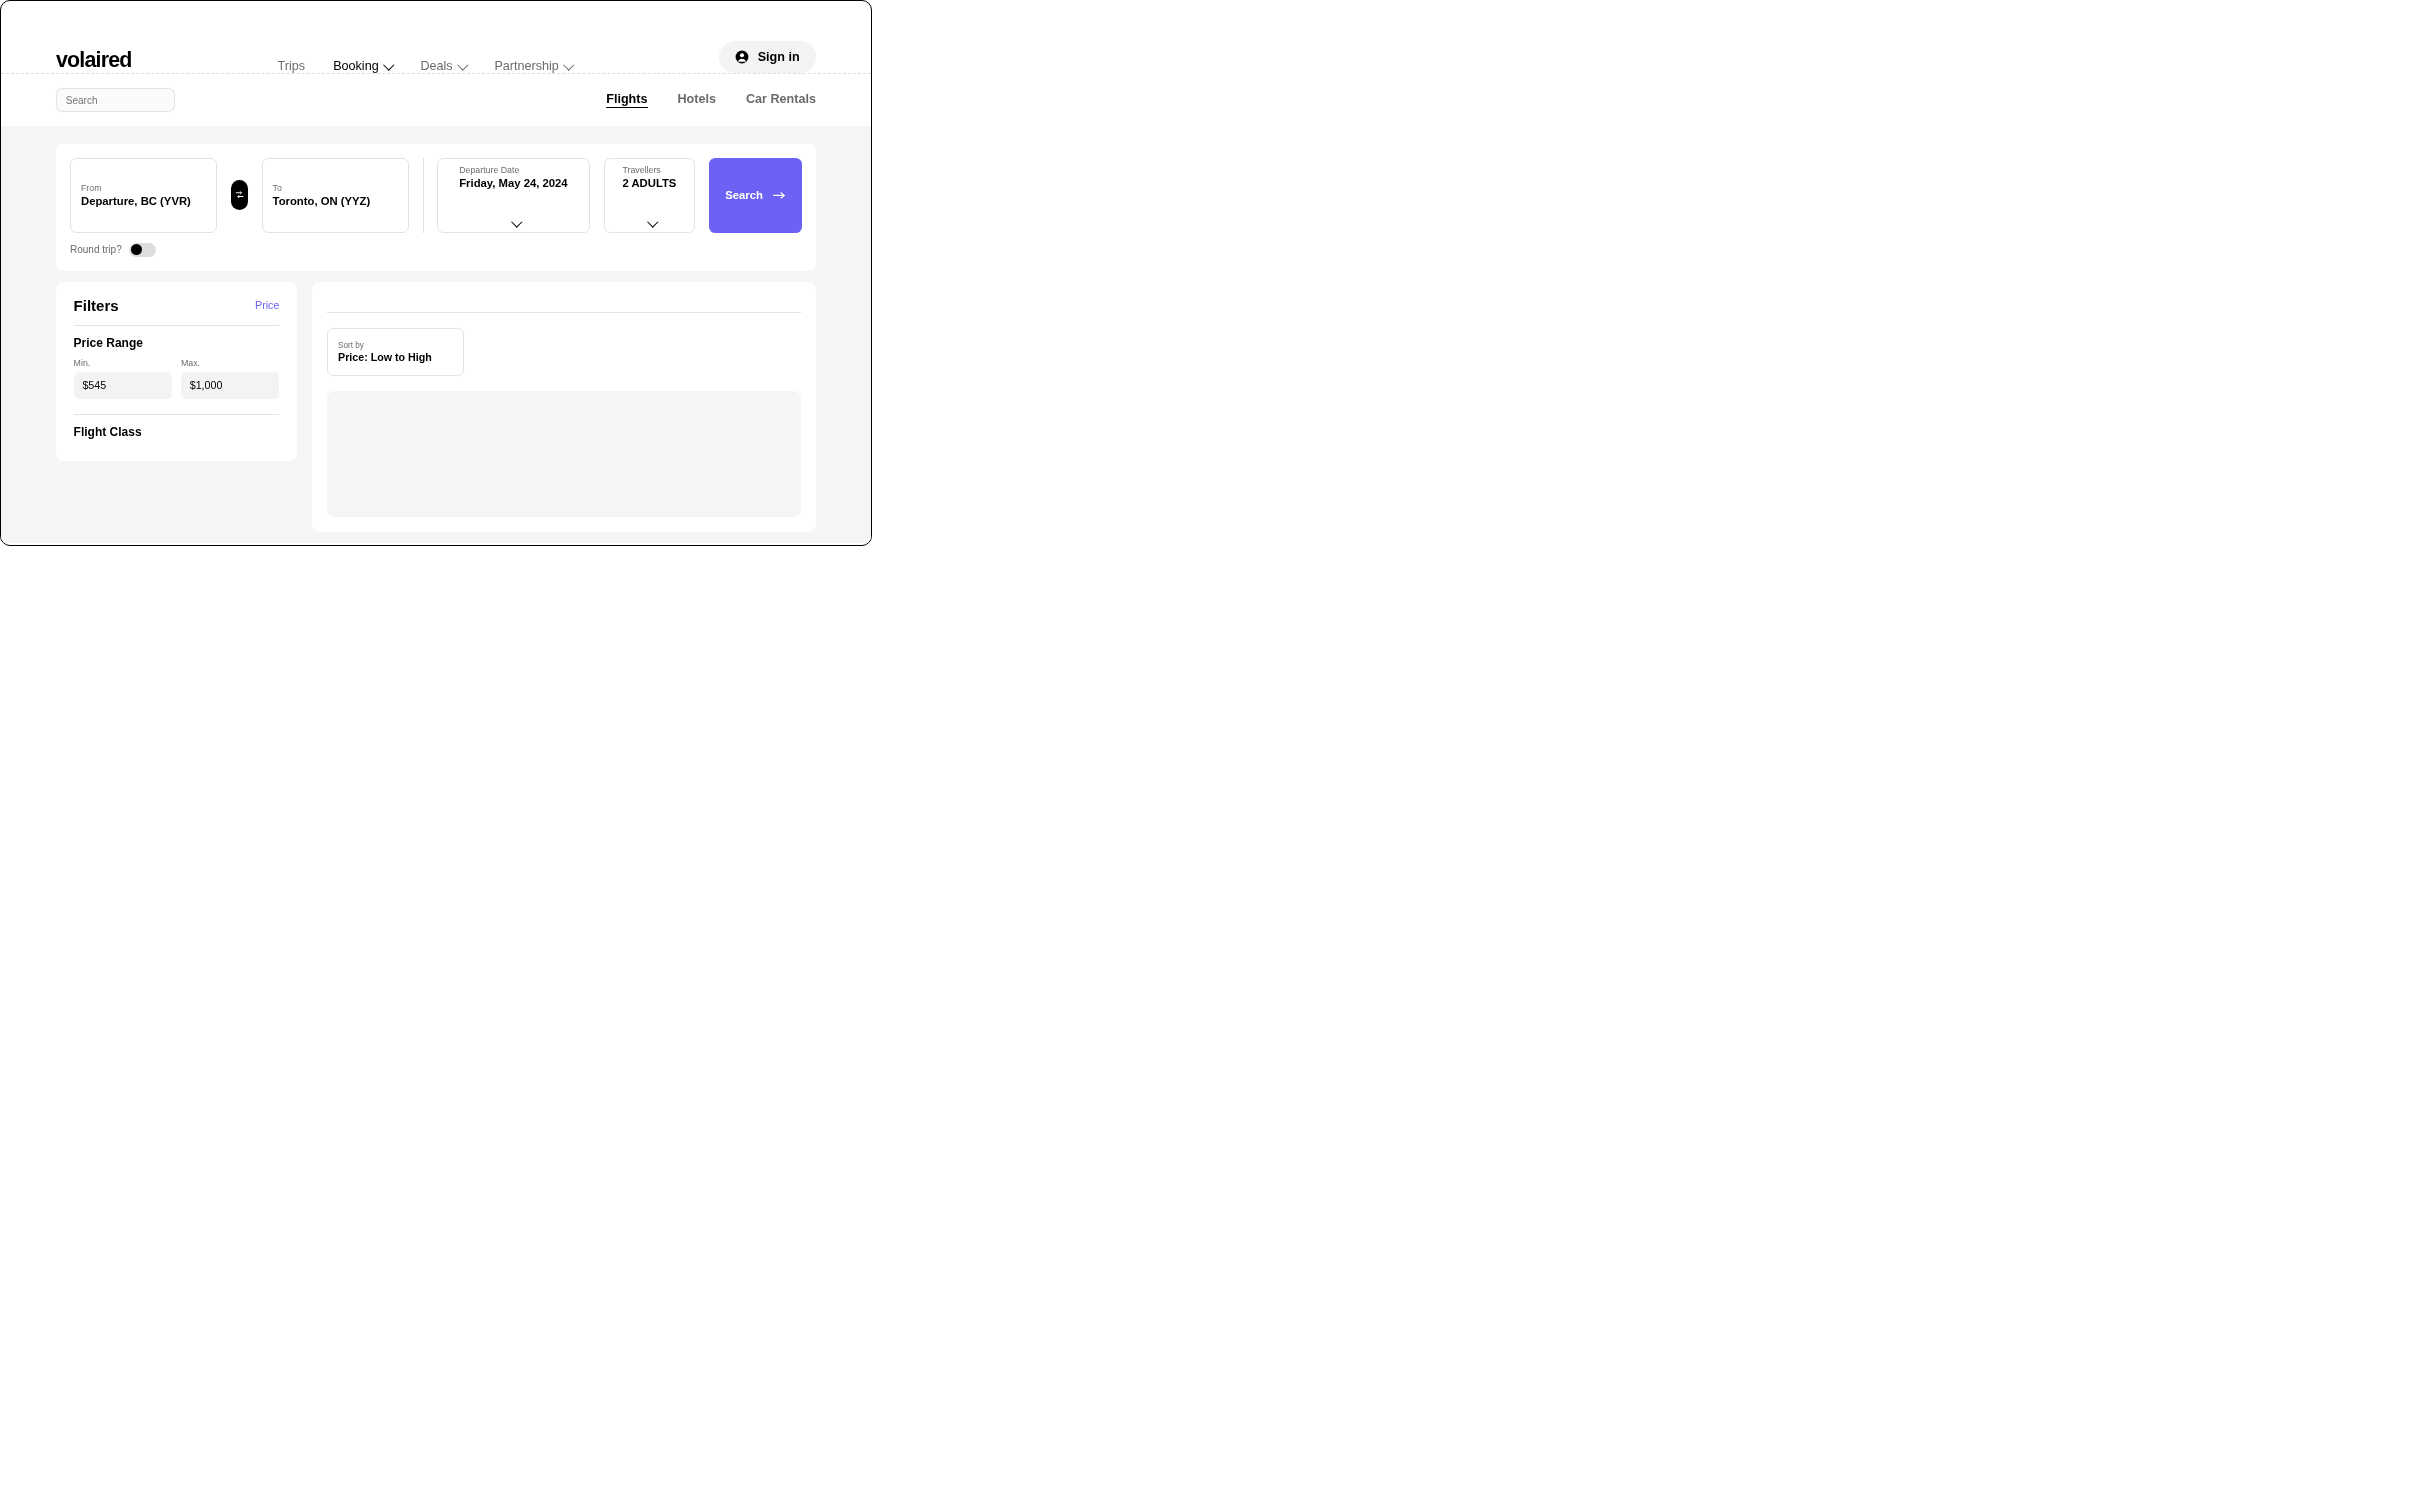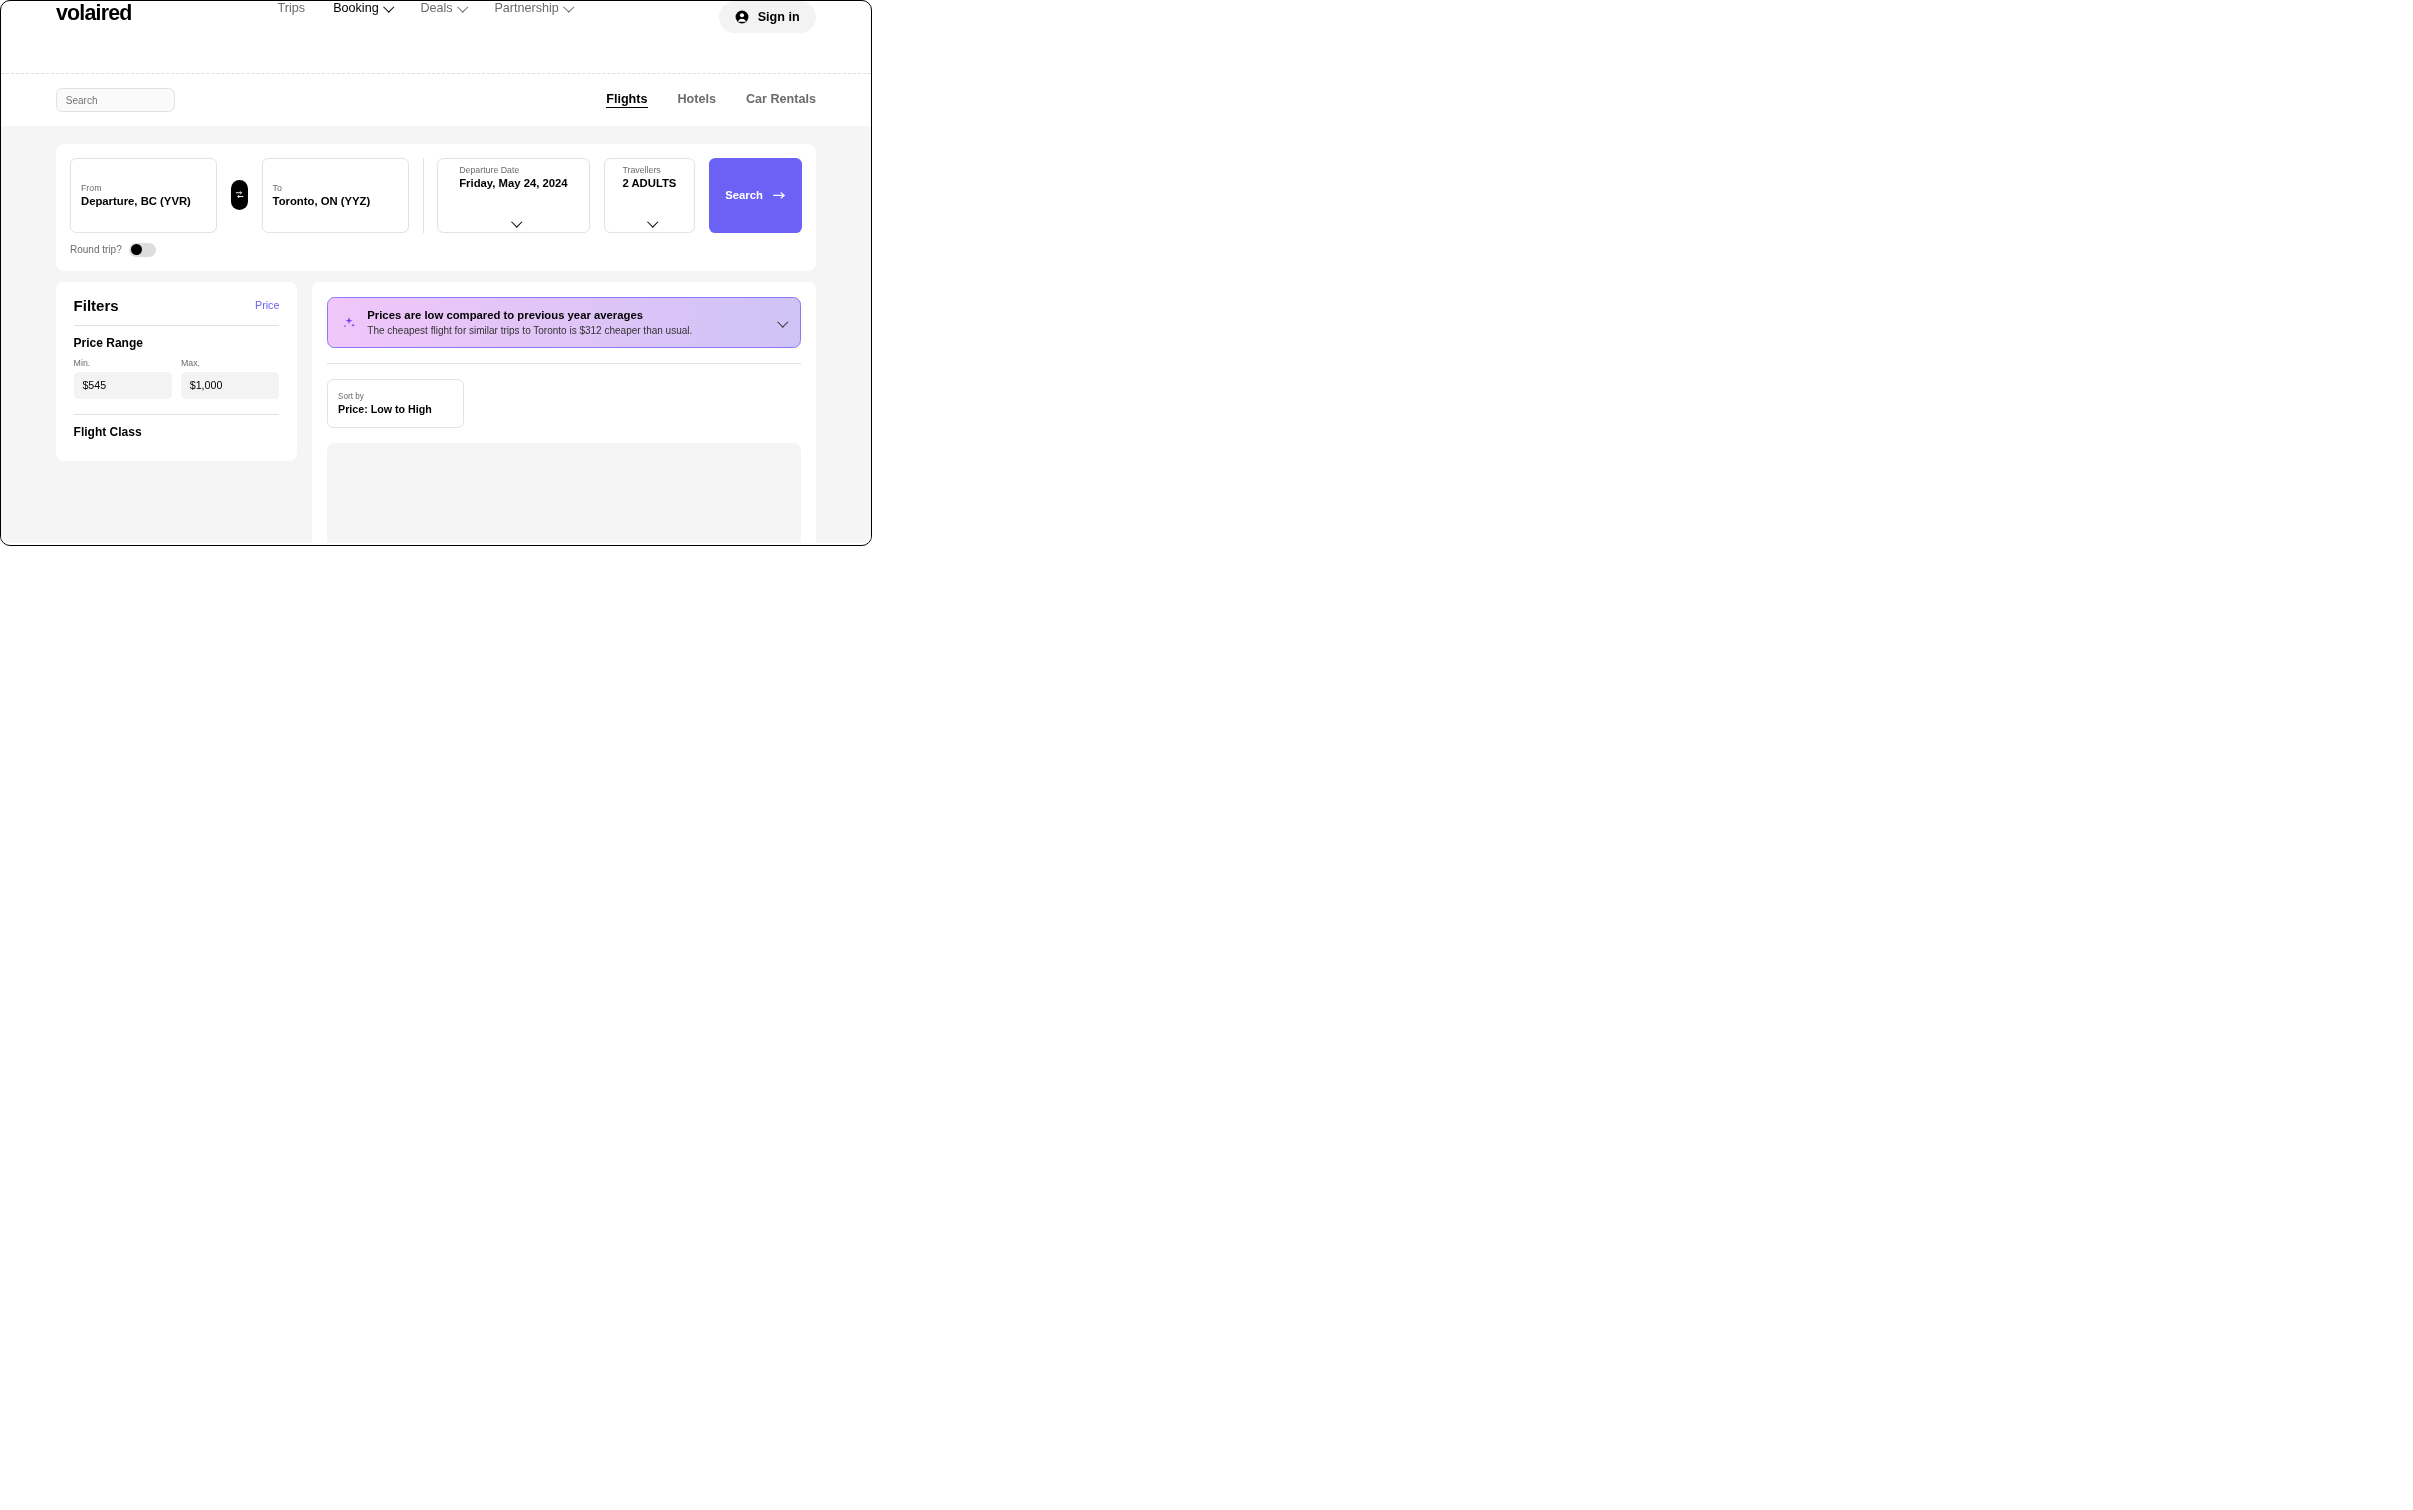--- a/index.html
+++ b/index.html
@@ -1,20 +1,20 @@
 <!DOCTYPE html>
 <html style="font-size:10px"><head>
 <meta charset="utf-8">
 <style>
 * { box-sizing: border-box; margin: 0; padding: 0; }
 body { font-family: -apple-system, BlinkMacSystemFont, "Segoe UI", Helvetica, Arial, sans-serif; background: #fff; color: #000; }
 .page { width: 872px; height: 546px; background: #fff; border: 1.3px solid #000; border-radius: 10px; overflow: hidden; position: relative; }
 
 
-.topnav { display: flex; align-items: flex-start; justify-content: space-between; padding: 0 55px; height: 73px; border-bottom: 0.6px dashed #ddd; }
+.topnav { display: flex; align-items: flex-end; justify-content: space-between; padding: 0 55px; height: 73px; border-bottom: 0.6px dashed #ddd; }
 .logo { font-size: 21.4px; font-weight: 800; letter-spacing: -0.8px; }
 .nav-center { display: flex; gap: 28px; align-items: center; }
 .nav-item { display: flex; align-items: center; gap: 6.3px; font-size: 12.6px; color: #6b6b6b; cursor: pointer; font-weight: 500; }
 .nav-item.active { color: #000; }
 .sign-in { display: flex; align-items: center; gap: 8.8px; background: #f3f3f3; border-radius: 20px; padding: 8.8px 16.3px; font-size: 12.6px; font-weight: 600; cursor: pointer; }
 .chev { width: 7.5px; height: 7.5px; border-right: 1.3px solid currentColor; border-bottom: 1.3px solid currentColor; transform: rotate(45deg); margin-top: -2.5px; display: inline-block; }
 
 
 .subbar { display: flex; align-items: center; justify-content: space-between; padding: 14px 55px; }
 .search-box { display: flex; align-items: center; border: 0.6px solid #e2e2e2; border-radius: 6.3px; width: 119px; height: 24px; padding: 0 8.8px; background: #fafafa; }
@@ -198,32 +198,20 @@
           <div class="minmax-col">
             <span class="minmax-label">Max.</span>
             <input class="minmax-input" value="$1,000" style="">
           </div>
         </div>
         <hr class="filter-hr" style="margin-top:15px">
         <div class="section-title">Flight Class</div>
       </div>
 
       <div class="results">
-        <div class="banner">
-          <svg class="banner-icon" viewBox="0 0 24 24">
-            <path d="M12 2l1.5 4.5L18 8l-4.5 1.5L12 14l-1.5-4.5L6 8l4.5-1.5z"></path>
-            <path d="M19 13l.8 2.2L22 16l-2.2.8L19 19l-.8-2.2L16 16l2.2-.8z"></path>
-            <path d="M5 15l.6 1.6L7.2 17.2l-1.6.6L5 19.4l-.6-1.6L2.8 17.2l1.6-.6z"></path>
-          </svg>
-          <div class="banner-text">
-            <div class="banner-title">Prices are low compared to previous year averages</div>
-            <div class="banner-sub">The cheapest flight for similar trips to Toronto is $312 cheaper than usual.</div>
-          </div>
-          <span class="chev"></span>
-        </div>
         <hr class="results-hr">
         <div class="sort-box">
           <div class="sort-label">Sort by</div>
           <div class="sort-value">Price: Low to High</div>
         </div>
         <div class="placeholder"></div>
       </div>
     </div>
 
   </div>

